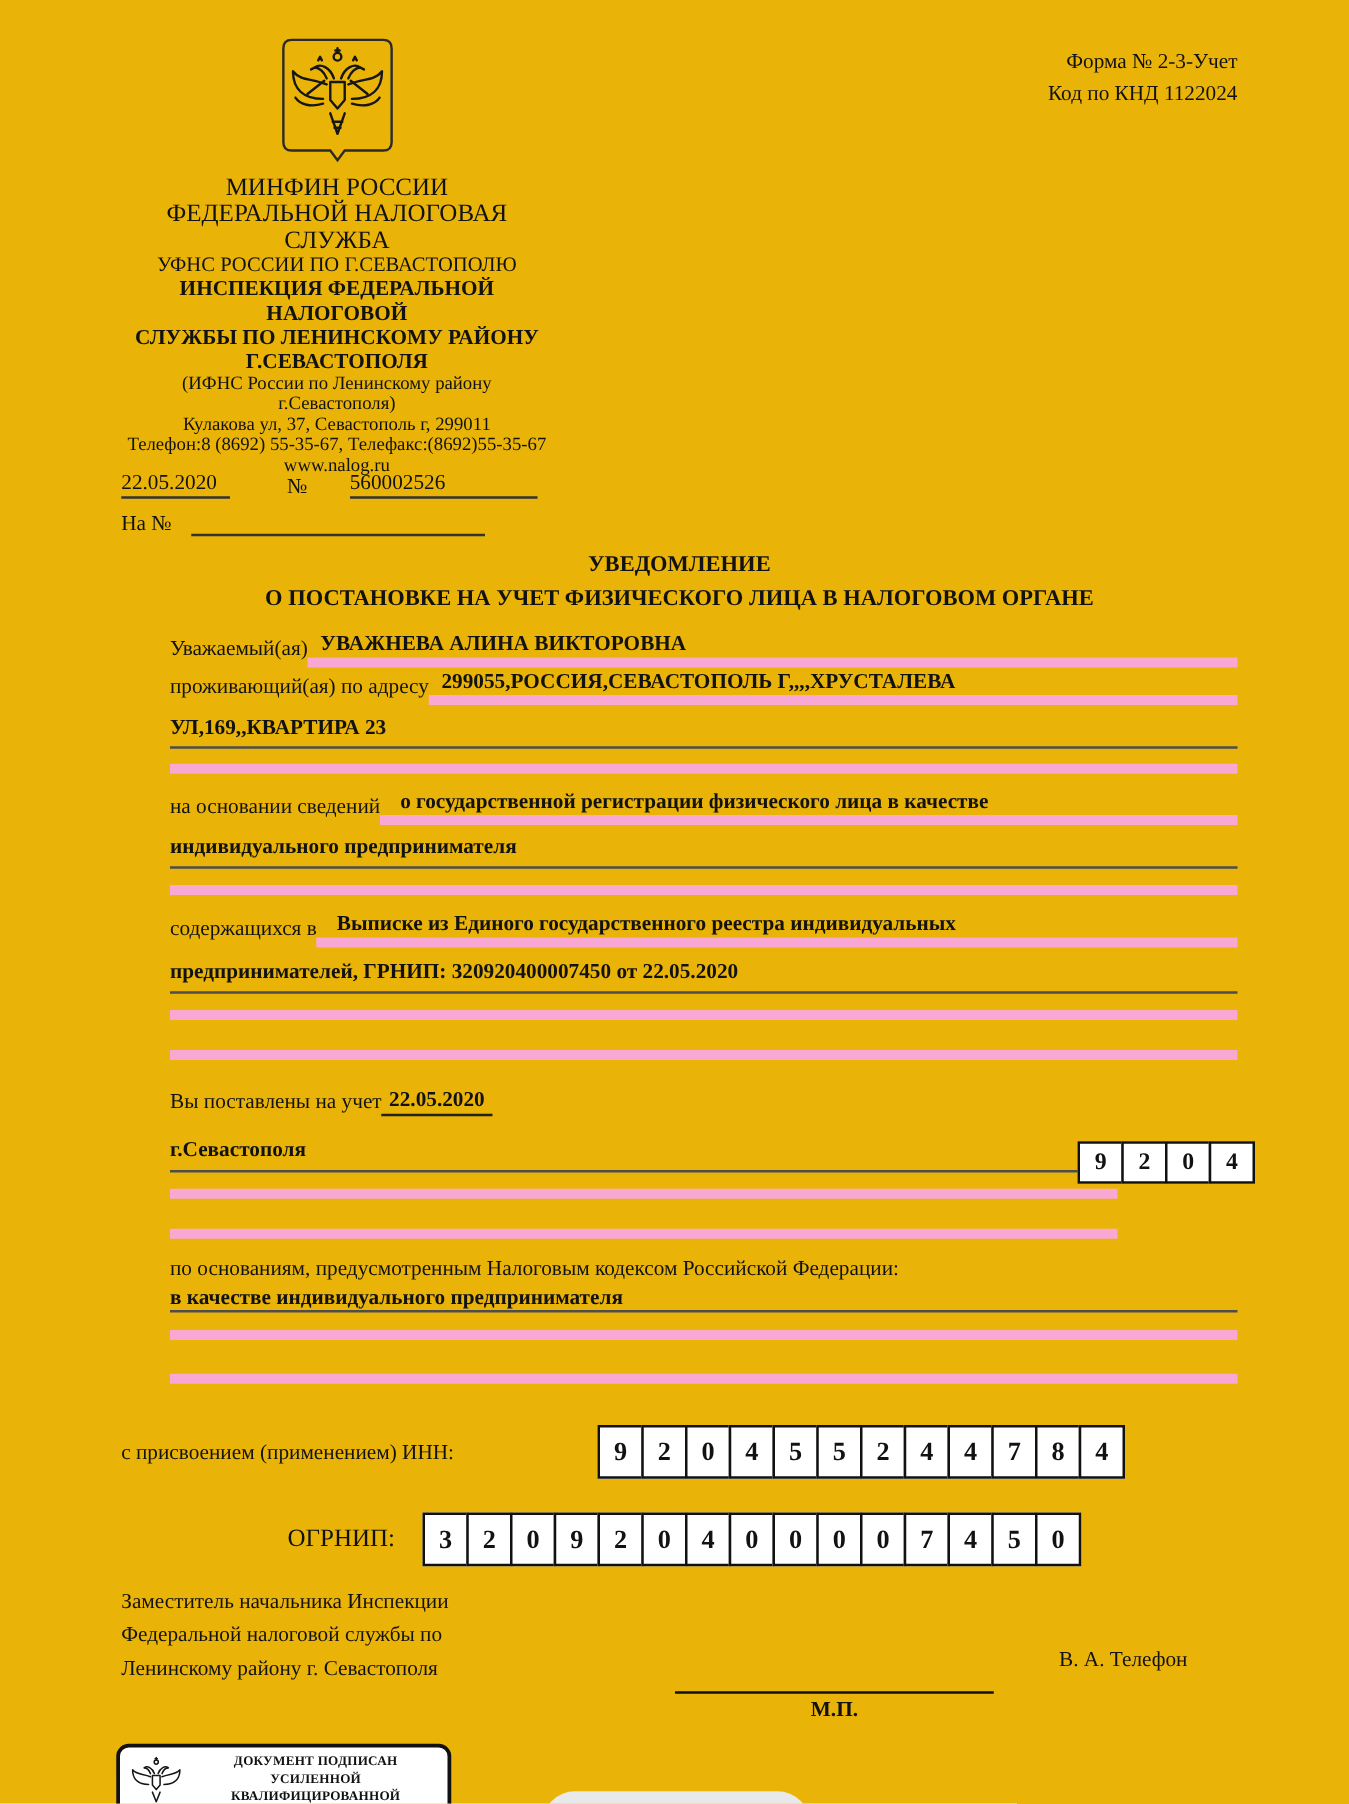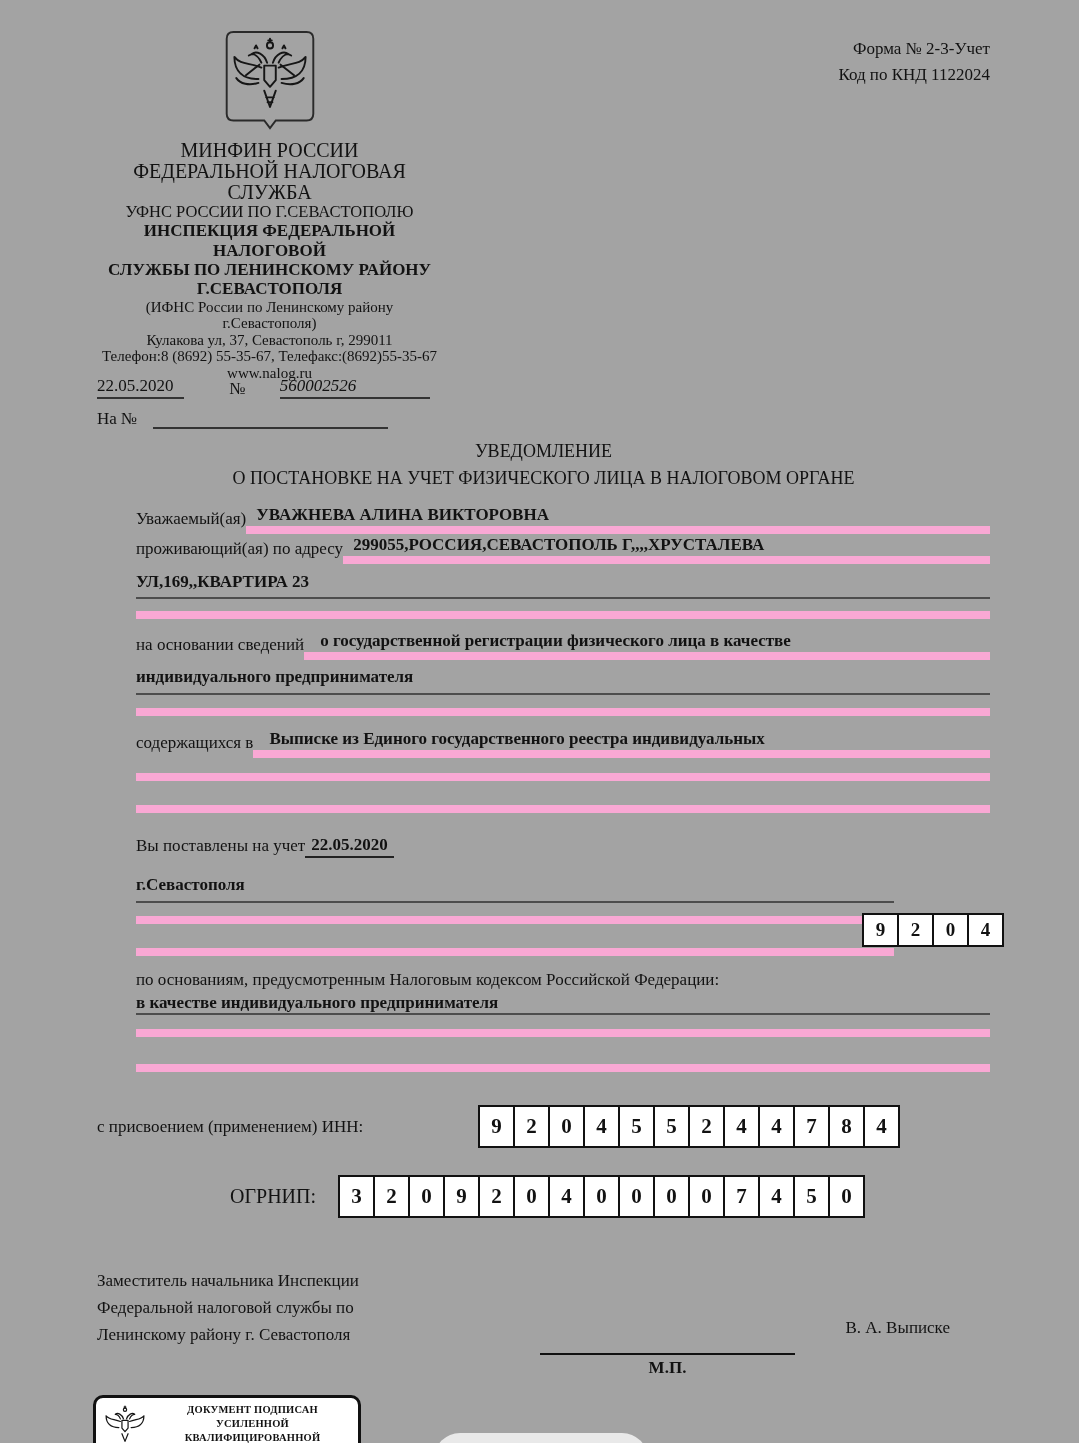--- a/index.html
+++ b/index.html
@@ -1,42 +1,42 @@
 <!DOCTYPE html>
 <html><head>
 <meta charset="utf-8">
 <style>
   html,body{margin:0;padding:0;background:#fff;}
-  .page{position:relative;width:1079px;height:1443px;background:#a3a3a3;overflow:hidden;
+  .page{position:relative;width:1079px;height:1443px;background:#eab308;overflow:hidden;
         font-family:"Liberation Serif",serif;color:#121212;}
 
   
   .formref{position:absolute;top:36px;left:560px;width:430px;text-align:right;
            font-size:17px;line-height:1.55;}
 
   
   .letterhead{position:absolute;top:30px;left:97px;width:345px;text-align:center;}
   .emblem-wrap{margin:0 auto 8px;width:92px;height:102px;}
   .lh-big{font-size:20px;line-height:1.05;}
   .lh-mid{font-size:16.5px;line-height:1.1;}
   .lh-bold{font-size:17px;font-weight:bold;line-height:1.14;}
   .lh-small{font-size:15px;line-height:1.1;}
 
   
   .refblock{position:absolute;top:376px;left:97px;width:430px;font-size:17px;}
   .refrow{display:flex;align-items:flex-end;}
   .ref-date{border-bottom:2px solid #333;padding:0 10px 1px 0;}
   .ref-nosign{margin-left:46px;}
-  .ref-num{border-bottom:2px solid #333;margin-left:34px;width:150px;padding-bottom:1px;font-style:italic;}
+  .ref-num{border-bottom:2px solid #333;margin-left:34px;width:150px;padding-bottom:1px;}
   .refrow2{display:flex;align-items:flex-end;margin-top:8px;}
   .onno-line{border-bottom:2px solid #333;width:235px;margin-left:16px;height:20px;}
 
   
   .title{position:absolute;top:438px;left:97px;width:893px;text-align:center;
-         font-weight:normal;font-size:18px;line-height:1.5;}
+         font-weight:bold;font-size:18px;line-height:1.5;}
 
   
   .body{position:absolute;top:506px;left:97px;width:893px;font-size:17px;}
   .row{display:flex;align-items:center;position:relative;margin-left:39px;}
   .fill{flex:1;border-bottom:8px solid #f9a8d4;padding-bottom:1px;}
   .ulrow{border-bottom:2px solid #4d4d4d;}
   .b{font-weight:bold;}
   .lbl{white-space:pre;padding-bottom:1px;}
   .pl10{padding-left:10px;} .pl16{padding-left:16px;}
   .short{width:758px;}
@@ -159,20 +159,21 @@
     </div>
     <div class="row h33 ulrow b">индивидуального предпринимателя</div>
     <div class="row h32">
         <span class="fill"></span>
       </div>
 
     <div class="row h33">
       <span class="lbl">содержащихся в</span>
       <span class="fill b pl16">Выписке из Единого государственного реестра индивидуальных</span>
     </div>
+    <div class="row h33 ulrow b">предпринимателей, ГРНИП: 320920400007450 от 22.05.2020</div>
     <div class="row h33">
         <span class="fill"></span>
       </div>
     <div class="row h31">
         <span class="fill"></span>
       </div>
 
     <div class="row h44">
       <span class="lbl">Вы поставлены на учет</span>
       <span class="b date-ul">22.05.2020</span>
@@ -237,21 +238,21 @@
       <span class="bigcell">0</span>
     </div>
   </div>
 
   <div class="sig">
     <div class="sig-left">
       <div>Заместитель начальника Инспекции</div>
       <div>Федеральной налоговой службы по</div>
       <div>Ленинскому району г. Севастополя</div>
     </div>
-    <div class="sig-name">В. А. Выписке</div>
+    <div class="sig-name">В. А. Телефон</div>
     <div class="seal">М.П.</div>
   </div>
 
   <div class="stamp">
     <svg width="46" height="46" viewBox="0 0 90 80">
       <g transform="translate(0,2)" fill="none" stroke="#161616" stroke-width="2.4" stroke-linecap="round" stroke-linejoin="round">
         <circle cx="45" cy="10" r="3.2"></circle>
         <path d="M45 6.8 V3 M43.2 4.8 h3.6"></path>
         <path d="M42 28 C39 19 31 15 26 19 M26 19 C30 19 34 23 36 28"></path>
         <path d="M48 28 C51 19 59 15 64 19 M64 19 C60 19 56 23 54 28"></path>

